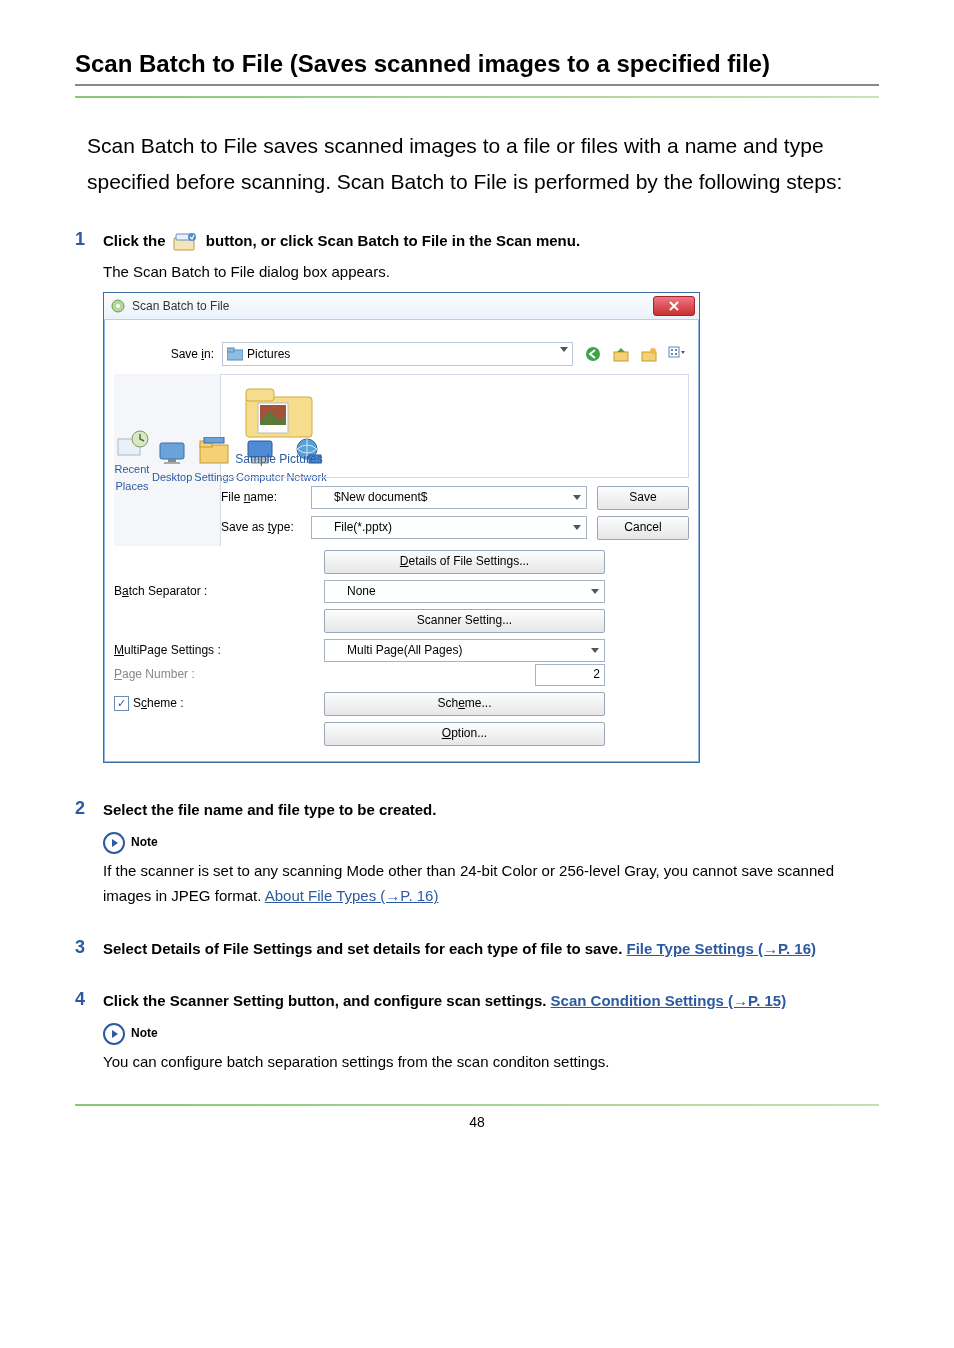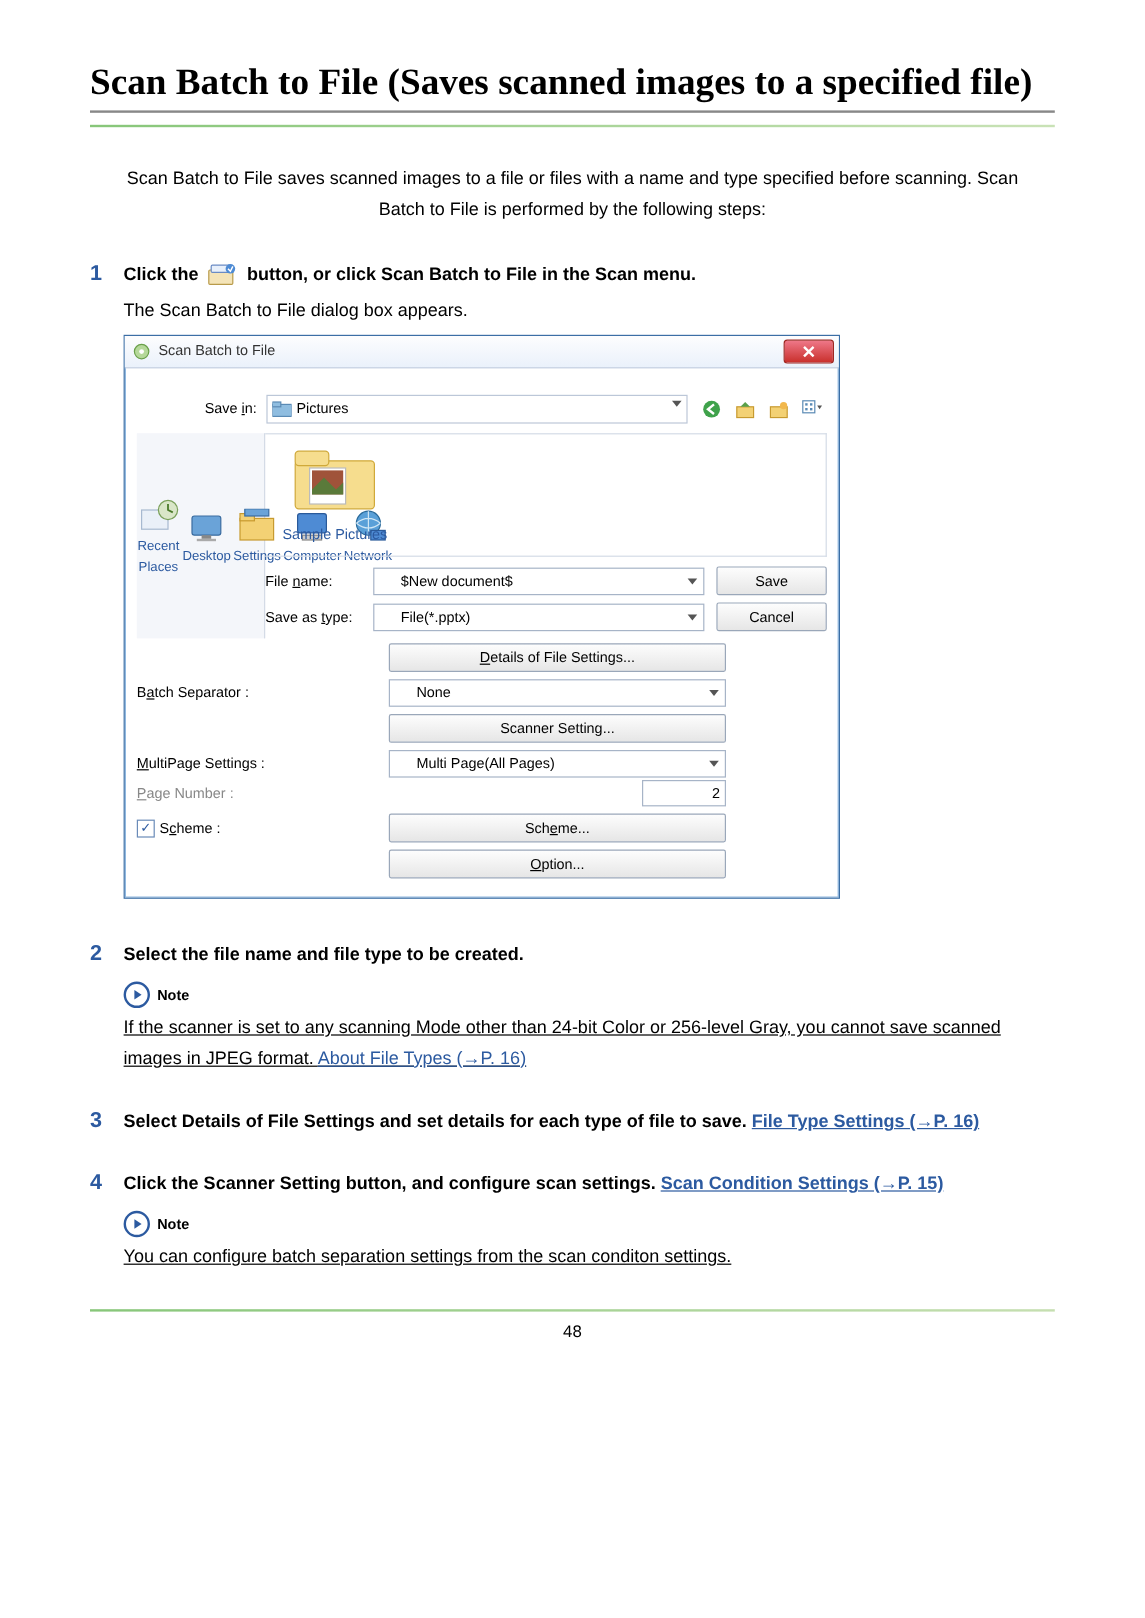--- a/index.html
+++ b/index.html
@@ -10,39 +10,37 @@
     color: #000;
     width: 954px;
   }
   .page {
     padding: 50px 75px 30px 75px;
     box-sizing: border-box;
     position: relative;
     min-height: 1348px;
   }
   .page-title {
-    font-size: 31px;
+    font-size: 24px;
     font-weight: bold;
     margin: 0 0 6px 0;
-    font-family: Liberation Serif, serif;
   }
   .title-underline {
     height: 2px;
     background: #888;
     margin-bottom: 10px;
   }
   .gradient-bar {
     height: 2px;
     background: linear-gradient(to right, #87c679, #c9e2b6);
   }
   .intro {
-    font-size: 15px;
+    font-size: 21px;
     line-height: 1.7;
     margin: 30px 12px;
-    text-align: center;
   }
   .step {
     display: flex;
     align-items: flex-start;
     margin-bottom: 10px;
   }
   .step-num {
     color: #2c5aa0;
     font-weight: bold;
     font-size: 18px;
@@ -87,21 +85,20 @@
     border-bottom: 4px solid transparent;
     margin-left: 2px;
   }
   .note-label {
     font-weight: bold;
     font-size: 12px;
   }
   .note-text {
     font-size: 15px;
     line-height: 1.7;
-    text-decoration: underline;
   }
   .link {
     color: #2c5aa0;
     text-decoration: underline;
   }
   .footer-bar {
     height: 2px;
     background: linear-gradient(to right, #87c679, #c6dfb1);
     margin-top: 30px;
   }

